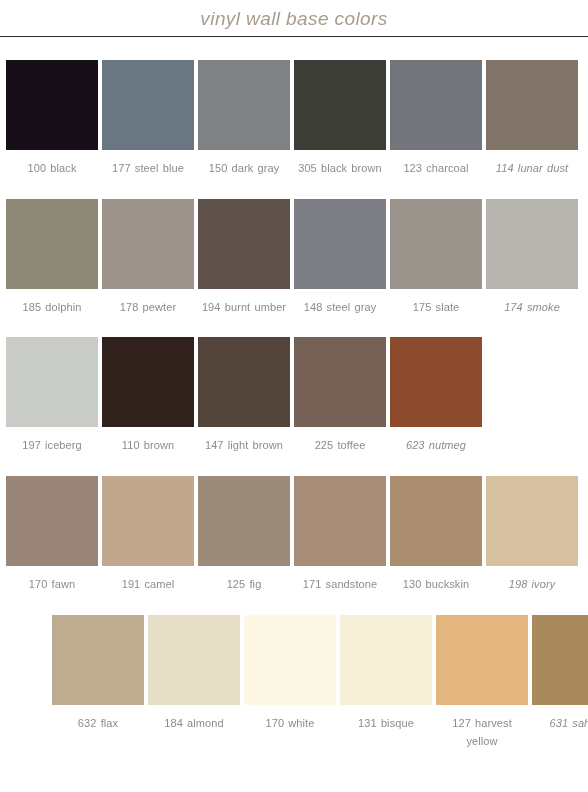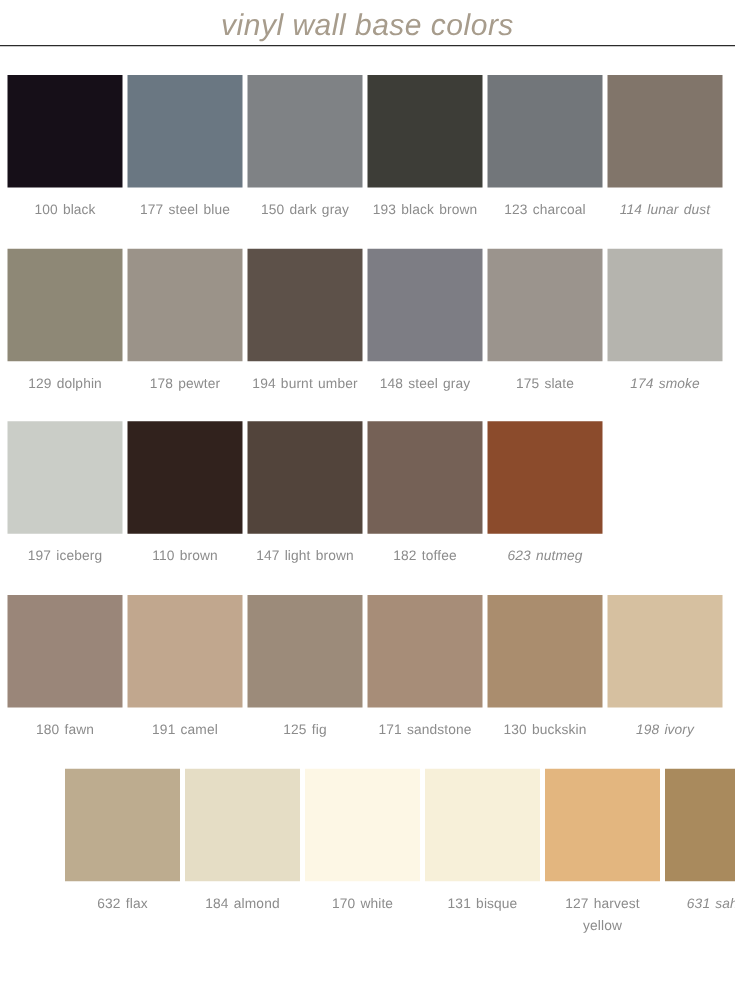--- a/index.html
+++ b/index.html
@@ -25,21 +25,21 @@
   .page-header {
     position: relative;
     height: 37px;
     display: flex;
     align-items: flex-start;
     justify-content: center;
   }
   .page-title {
     font-family: "Liberation Sans", sans-serif;
     font-style: italic;
-    font-size: 24px;
+    font-size: 19px;
     font-weight: 400;
     letter-spacing: 0.4px;
     color: #a79c8c;
     line-height: 1;
     padding-top: 9px;
     white-space: nowrap;
   }
   .header-rule {
     position: absolute;
     left: 0;
@@ -112,36 +112,36 @@
       <div class="swatch-cell">
         <div class="swatch-chip" style="background-color:#6a7782;"></div>
         <div class="swatch-label">177 steel blue</div>
       </div>
       <div class="swatch-cell">
         <div class="swatch-chip" style="background-color:#7f8285;"></div>
         <div class="swatch-label">150 dark gray</div>
       </div>
       <div class="swatch-cell">
         <div class="swatch-chip" style="background-color:#3d3d37;"></div>
-        <div class="swatch-label">193 black brown</div>
+        <div class="swatch-label">305 black brown</div>
       </div>
       <div class="swatch-cell">
         <div class="swatch-chip" style="background-color:#72767a;"></div>
         <div class="swatch-label">123 charcoal</div>
       </div>
       <div class="swatch-cell">
         <div class="swatch-chip" style="background-color:#81756a;"></div>
         <div class="swatch-label">114 lunar dust</div>
       </div>
     </div>
 
     <div class="swatch-row r2">
       <div class="swatch-cell">
         <div class="swatch-chip" style="background-color:#8e8876;"></div>
-        <div class="swatch-label">129 dolphin</div>
+        <div class="swatch-label">185 dolphin</div>
       </div>
       <div class="swatch-cell">
         <div class="swatch-chip" style="background-color:#9b9389;"></div>
         <div class="swatch-label">178 pewter</div>
       </div>
       <div class="swatch-cell">
         <div class="swatch-chip" style="background-color:#5d5149;"></div>
         <div class="swatch-label">194 burnt umber</div>
       </div>
       <div class="swatch-cell">
@@ -166,32 +166,32 @@
       <div class="swatch-cell">
         <div class="swatch-chip" style="background-color:#31221d;"></div>
         <div class="swatch-label">110 brown</div>
       </div>
       <div class="swatch-cell">
         <div class="swatch-chip" style="background-color:#52443b;"></div>
         <div class="swatch-label">147 light brown</div>
       </div>
       <div class="swatch-cell">
         <div class="swatch-chip" style="background-color:#756156;"></div>
-        <div class="swatch-label">182 toffee</div>
+        <div class="swatch-label">225 toffee</div>
       </div>
       <div class="swatch-cell">
         <div class="swatch-chip" style="background-color:#8b4b2c;"></div>
         <div class="swatch-label">623 nutmeg</div>
       </div>
     </div>
 
     <div class="swatch-row r4">
       <div class="swatch-cell">
         <div class="swatch-chip" style="background-color:#9a8679;"></div>
-        <div class="swatch-label">180 fawn</div>
+        <div class="swatch-label">170 fawn</div>
       </div>
       <div class="swatch-cell">
         <div class="swatch-chip" style="background-color:#c1a78e;"></div>
         <div class="swatch-label">191 camel</div>
       </div>
       <div class="swatch-cell">
         <div class="swatch-chip" style="background-color:#9c8b7a;"></div>
         <div class="swatch-label">125 fig</div>
       </div>
       <div class="swatch-cell">

